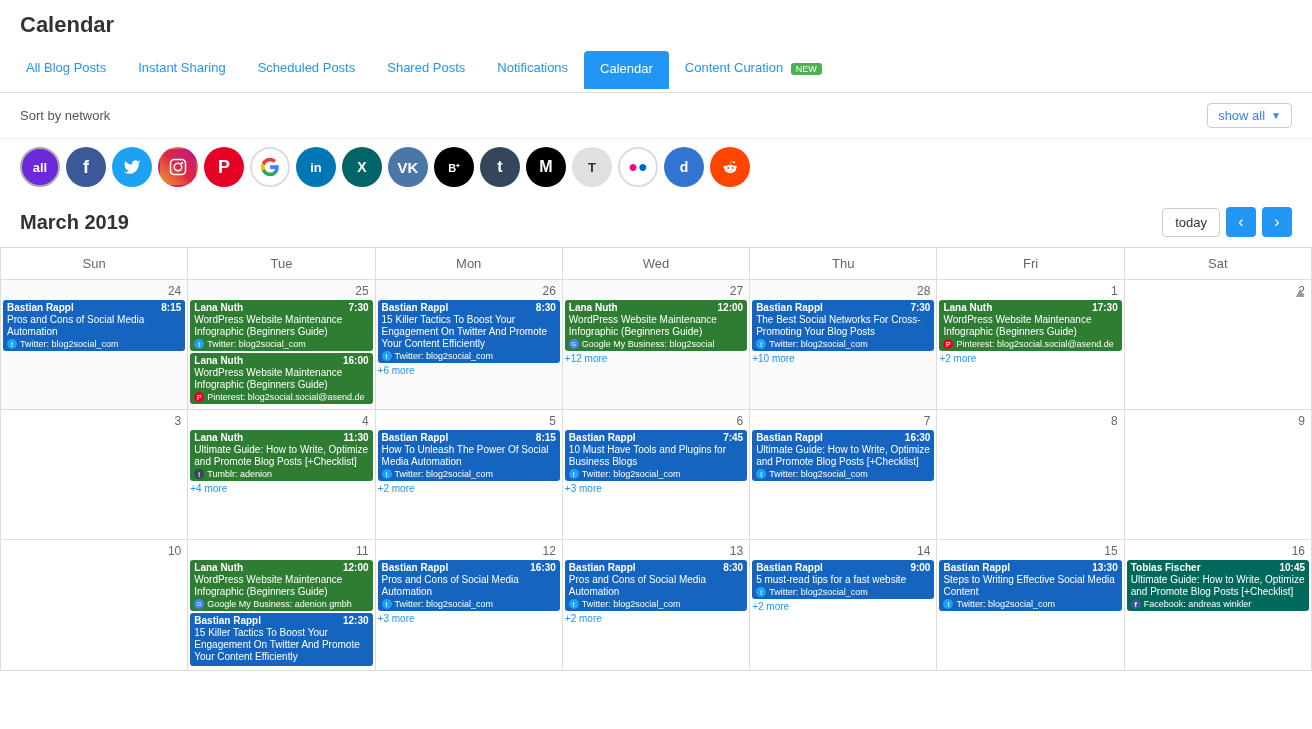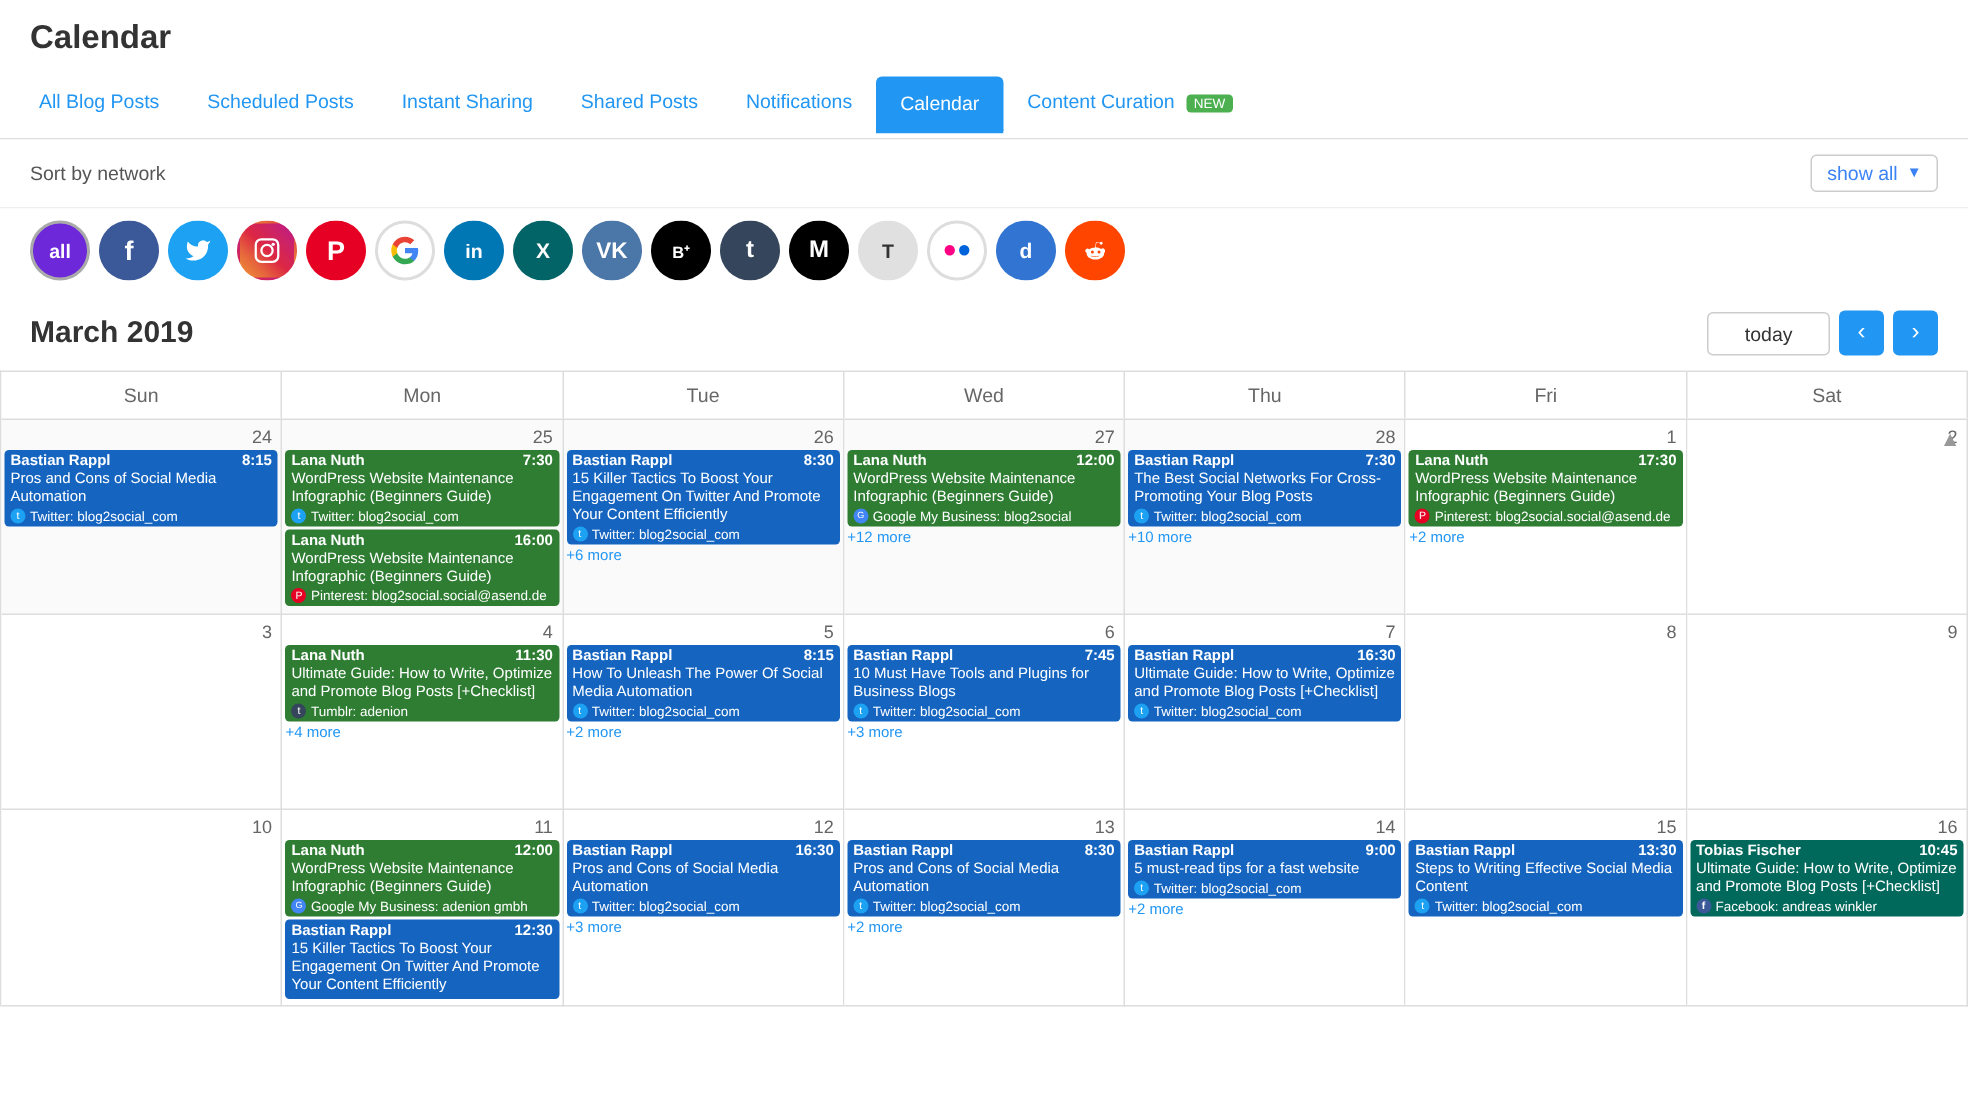--- a/index.html
+++ b/index.html
@@ -40,21 +40,21 @@
     .net-icon.medium { background: #000; color: #fff; font-size: 18px; }
     .net-icon.typepad { background: #e0e0e0; color: #333; font-size: 12px; }
     .net-icon.flickr { background: #fff; border: 2px solid #ddd; }
     .net-icon.delicious { background: #3274d1; color: #fff; font-size: 13px; }
     .net-icon.reddit { background: #ff4500; color: #fff; }
 
     
     .cal-header { display: flex; align-items: center; justify-content: space-between; padding: 10px 20px; background: #fff; }
     .cal-month { font-size: 20px; font-weight: bold; color: #333; }
     .cal-nav { display: flex; align-items: center; gap: 6px; }
-    .today-btn { padding: 6px 24px; border: 1px solid #ccc; border-radius: 4px; cursor: pointer; font-size: 13px; background: #fff; color: #333; }
+    .today-btn { padding: 6px 12px; border: 1px solid #ccc; border-radius: 4px; cursor: pointer; font-size: 13px; background: #fff; color: #333; }
     .nav-arrow { width: 30px; height: 30px; background: #2196F3; color: #fff; border: none; border-radius: 4px; cursor: pointer; font-size: 16px; display: flex; align-items: center; justify-content: center; }
 
     
     .calendar { border-top: 1px solid #ddd; border-left: 1px solid #ddd; margin: 0 0 0 0; background: #fff; }
     .cal-days-header { display: grid; grid-template-columns: repeat(7, 1fr); background: #fff; border-bottom: 1px solid #ddd; }
     .cal-day-header { text-align: center; padding: 8px 4px; font-size: 13px; color: #666; border-right: 1px solid #ddd; font-weight: normal; }
     .cal-grid { display: grid; grid-template-columns: repeat(7, 1fr); }
     .cal-cell { border-right: 1px solid #ddd; border-bottom: 1px solid #ddd; min-height: 130px; padding: 2px; position: relative; vertical-align: top; background: #fff; }
     .cal-cell.other-month { background: #fafafa; }
     .cal-date { text-align: right; padding: 2px 4px; font-size: 12px; color: #666; }
@@ -76,22 +76,22 @@
   </style>
 </head>
 <body>
 
 <div class="page-wrapper">
 
   <div class="page-title">Calendar</div>
 
   <div class="nav-tabs">
     <a class="nav-tab">All Blog Posts</a>
+    <a class="nav-tab">Instant Sharing</a>
     <a class="nav-tab">Scheduled Posts</a>
-    <a class="nav-tab">Instant Sharing</a>
     <a class="nav-tab">Shared Posts</a>
     <a class="nav-tab">Notifications</a>
     <a class="nav-tab active">Calendar</a>
     <a class="nav-tab">Content Curation <span class="nav-badge">NEW</span></a>
   </div>
 
   <div class="sort-bar">
     <span class="sort-label">Sort by network</span>
     <button class="show-all-btn">
       <span>show all</span>
@@ -149,22 +149,22 @@
       <button class="today-btn">today</button>
       <button class="nav-arrow">‹</button>
       <button class="nav-arrow">›</button>
     </div>
   </div>
 
   <div class="calendar">
 
     <div class="cal-days-header">
       <div class="cal-day-header">Sun</div>
+      <div class="cal-day-header">Tue</div>
       <div class="cal-day-header">Mon</div>
-      <div class="cal-day-header">Tue</div>
       <div class="cal-day-header">Wed</div>
       <div class="cal-day-header">Thu</div>
       <div class="cal-day-header">Fri</div>
       <div class="cal-day-header">Sat</div>
     </div>
 
     <div class="cal-grid">
 
       <div class="cal-cell other-month">
         <div class="cal-date">24</div>

